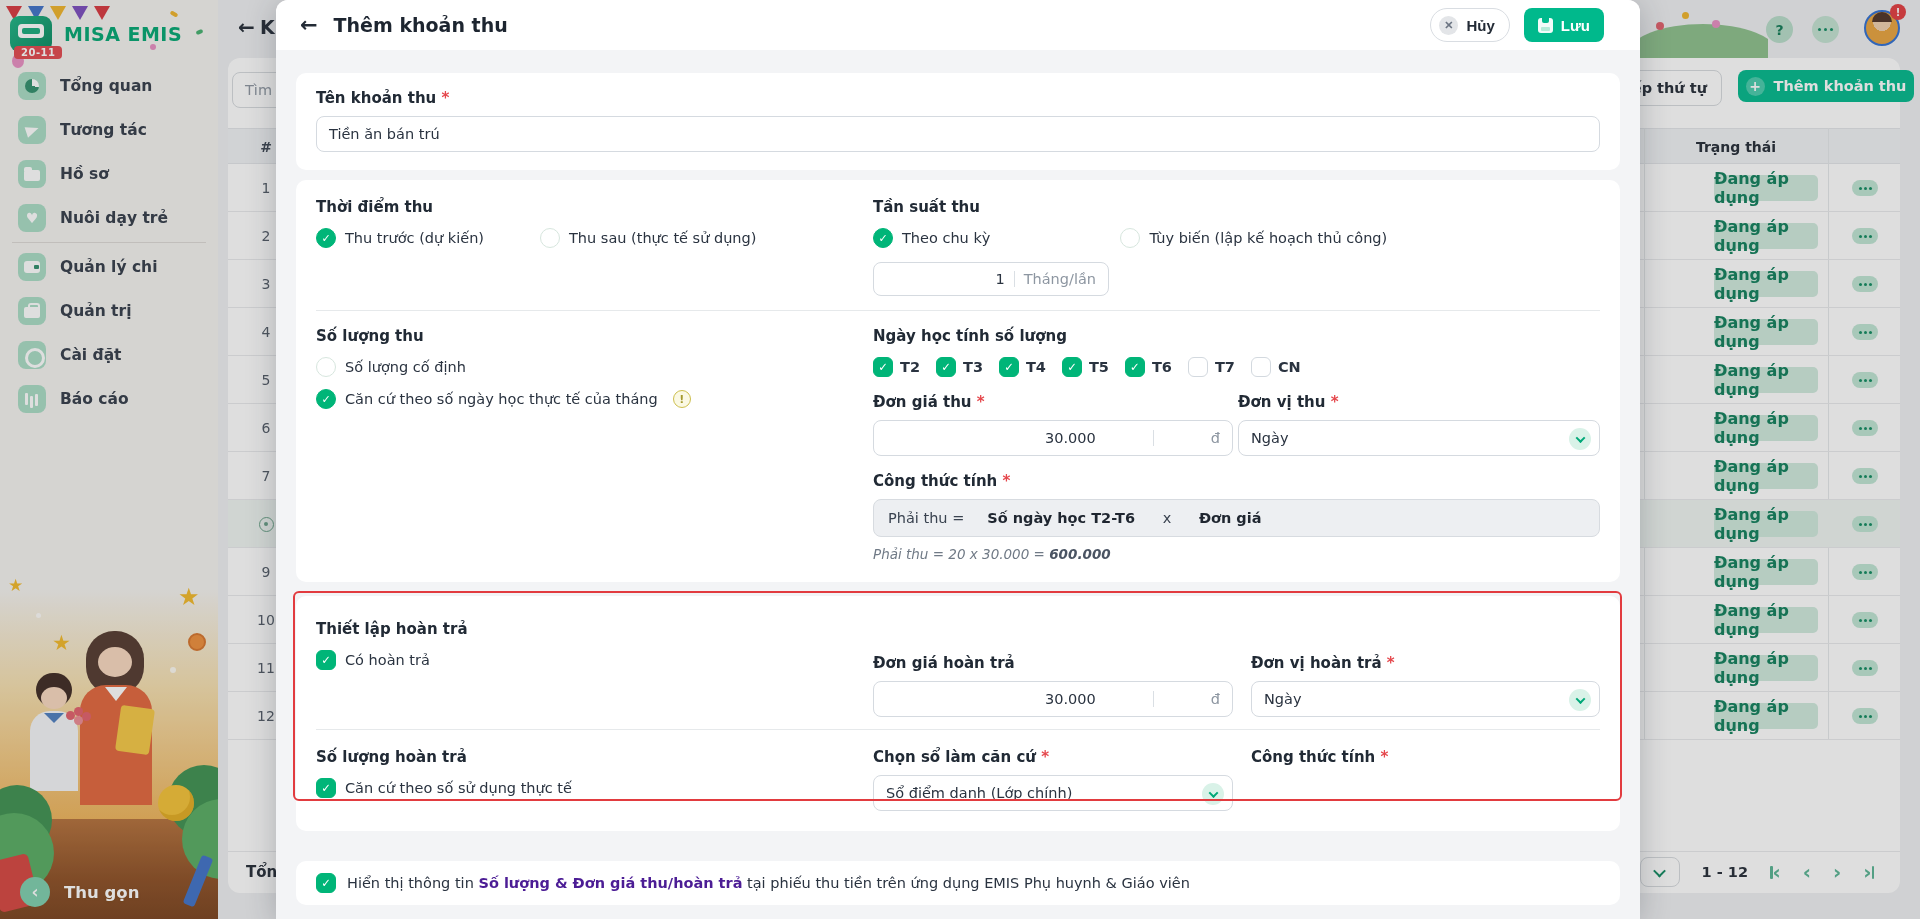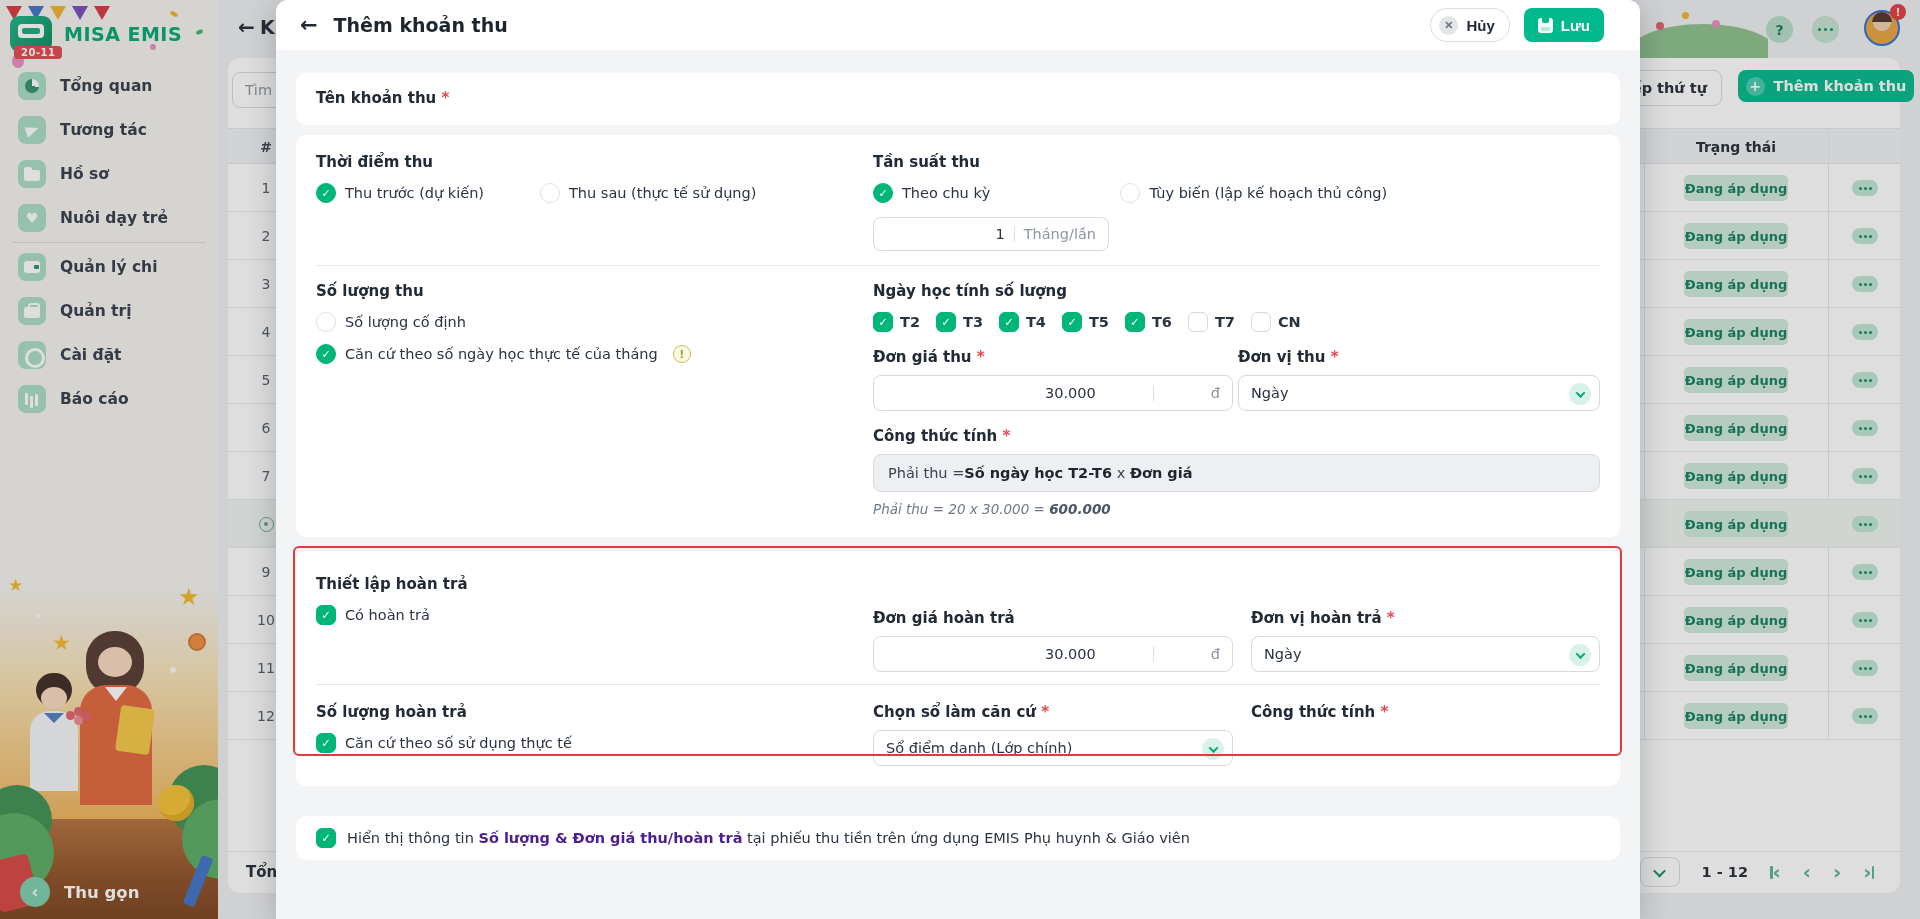--- a/index.html
+++ b/index.html
@@ -90,21 +90,21 @@
   .thead { position:absolute; left:0; top:70px; width:1672px; height:36px; background:#f0f2f4; border-top:1px solid #e2e5e8; border-bottom:1px solid #e2e5e8; }
   .th-index { position:absolute; left:22px; top:0; width:32px; height:36px; display:flex; align-items:center; justify-content:center; font-weight:bold; font-size:14px; color:#3c4552; }
   .th-status { position:absolute; left:1416px; top:0; width:184px; height:36px; display:flex; align-items:center; justify-content:center; font-weight:bold; font-size:14px; color:#232b36; }
   .col-sep { position:absolute; top:70px; width:1px; height:612px; background:#e4e7ea; }
   .tbody { position:absolute; left:0; top:106px; width:1672px; }
   .trow { position:relative; height:48px; border-bottom:1px solid #e8eaec; }
   .trow.selected { background:#eef5f1; }
   .td-index { position:absolute; left:22px; top:0; width:32px; height:48px; display:flex; align-items:center; justify-content:center; font-size:14px; color:#515a66; }
   .sel-ic { width:15px; height:15px; border-radius:50%; border:1.5px solid #69a188; position:relative; }
   .sel-ic::before { content:""; position:absolute; left:4px; top:4px; width:4px; height:4px; border-radius:50%; background:#69a188; }
-  .status-badge { position:absolute; left:1456px; top:11px; width:104px; height:26px; background:#cfeadd; border-radius:5px; display:flex; align-items:center; justify-content:center; font-size:13px; font-weight:bold; color:#0f7f5b; }
+  .status-badge { position:absolute; left:1486px; top:11px; width:104px; height:26px; background:#cfeadd; border-radius:5px; display:flex; align-items:center; justify-content:center; font-size:16px; font-weight:bold; color:#0f7f5b; }
   .row-more { position:absolute; left:1624px; top:16px; width:26px; height:16px; border-radius:9px; background:#bfe5d3; display:flex; align-items:center; justify-content:center; }
   .row-more i { width:3px; height:3px; border-radius:50%; background:#0f8a60; box-shadow:5px 0 0 #0f8a60,-5px 0 0 #0f8a60; }
   .tfoot { position:absolute; left:0; bottom:0; width:1672px; height:42px; border-top:1px solid #e8eaec; }
   .total-label { position:absolute; left:18px; top:11px; font-size:15px; font-weight:bold; color:#232b36; white-space:nowrap; }
   .pager { position:absolute; right:26px; top:5px; display:flex; align-items:center; gap:22px; }
   .page-size { width:40px; height:30px; border:1px solid #d6dade; border-radius:8px; background:#fff; display:flex; align-items:center; justify-content:center; }
   .chev-down { width:9px; height:9px; border-right:2px solid #0f8a60; border-bottom:2px solid #0f8a60; transform:rotate(45deg) translate(-1px,-1px); }
   .range { font-size:14.5px; font-weight:bold; color:#232b36; }
   .pg-ic { color:#58b493; font-size:20px; font-weight:bold; display:flex; align-items:center; }
   .pg-ic .bar { width:2.5px; height:13px; background:#58b493; border-radius:1px; }
@@ -153,21 +153,21 @@
   .warn-ic { width:18px; height:18px; border-radius:50%; border:1.5px solid #cdbf4e; background:#fbf9e4; color:#a59a2f; font-size:11px; font-weight:bold; display:flex; align-items:center; justify-content:center; margin-left:6px; }
   .days-row { display:flex; gap:16px; margin-bottom:16px; }
   .day { display:flex; align-items:center; gap:7px; font-size:14.5px; font-weight:600; color:#2a3340; }
   .field-pair { display:flex; gap:5px; }
   .fp-a { width:360px; } .fp-b { flex:1; }
   .amount-input { margin-top:9px; height:36px; border:1px solid #d5dae0; border-radius:8px; display:flex; align-items:center; justify-content:flex-end; padding:0 12px; font-size:14.5px; color:#2a3340; background:#fff;gap:48px; }
   .select { margin-top:9px; height:36px; border:1px solid #d5dae0; border-radius:8px; background:#fff; display:flex; align-items:center; padding:0 40px 0 12px; font-size:14.5px; color:#2a3340; position:relative; cursor:pointer; }
   .select .chev { position:absolute; right:8px; top:7px; width:22px; height:22px; border-radius:50%; background:#d9f2e8; display:flex; align-items:center; justify-content:center; }
   .select .chev i { width:7px; height:7px; border-right:2px solid #00a878; border-bottom:2px solid #00a878; transform:rotate(45deg) translate(-1px,-1px); }
   .formula-label { margin-top:16px; }
-  .formula-box { margin-top:9px; height:38px; background:#edeff2; border:1px solid #d7dbe0; border-radius:8px; display:flex; align-items:center; padding:0 14px; font-size:14.5px; color:#3a4350; }
+  .formula-box { margin-top:9px; height:38px; background:#edeff2; border:1px solid #d7dbe0; border-radius:8px; display:flex; align-items:center; padding:0 14px; font-size:14.5px; color:#3a4350;gap:23px; }
   .formula-box b { color:#1f2630; }
   .formula-note { margin-top:9px; font-size:13.5px; font-style:italic; color:#707a86; }
   .formula-note b { color:#4a5463; }
 
   .refund-wrap { position:relative; margin-bottom:30px; }
   .card-refund { padding:24px 20px 20px; }
   .annotation-box { position:absolute; left:-3px; right:-2px; top:-5px; height:210px; border:2px solid #e23b3f; border-radius:6px; pointer-events:none; z-index:3; }
   .mid-col { width:360px; flex-shrink:0; }
   .right-col { flex:1; margin-left:18px; }
   .pt34 { padding-top:34px; }
@@ -426,20 +426,21 @@
           <span class="save-ic"></span>
           <span>Lưu</span>
         </button>
       </div>
     </div>
 
     <div class="modal-body">
 
       <div class="card card-name">
         <div class="f-label"><span>Tên khoản thu</span><span class="req"> *</span></div>
+        <div class="text-input">Tiền ăn bán trú</div>
       </div>
 
       <div class="card card-main">
         <div class="cols">
           <div class="col-l">
             <div class="group-label">Thời điểm thu</div>
             <div class="opt-row">
               <div class="opt">
                 <span class="radio on">✓</span>
                 <span>Thu trước (dự kiến)</span>

